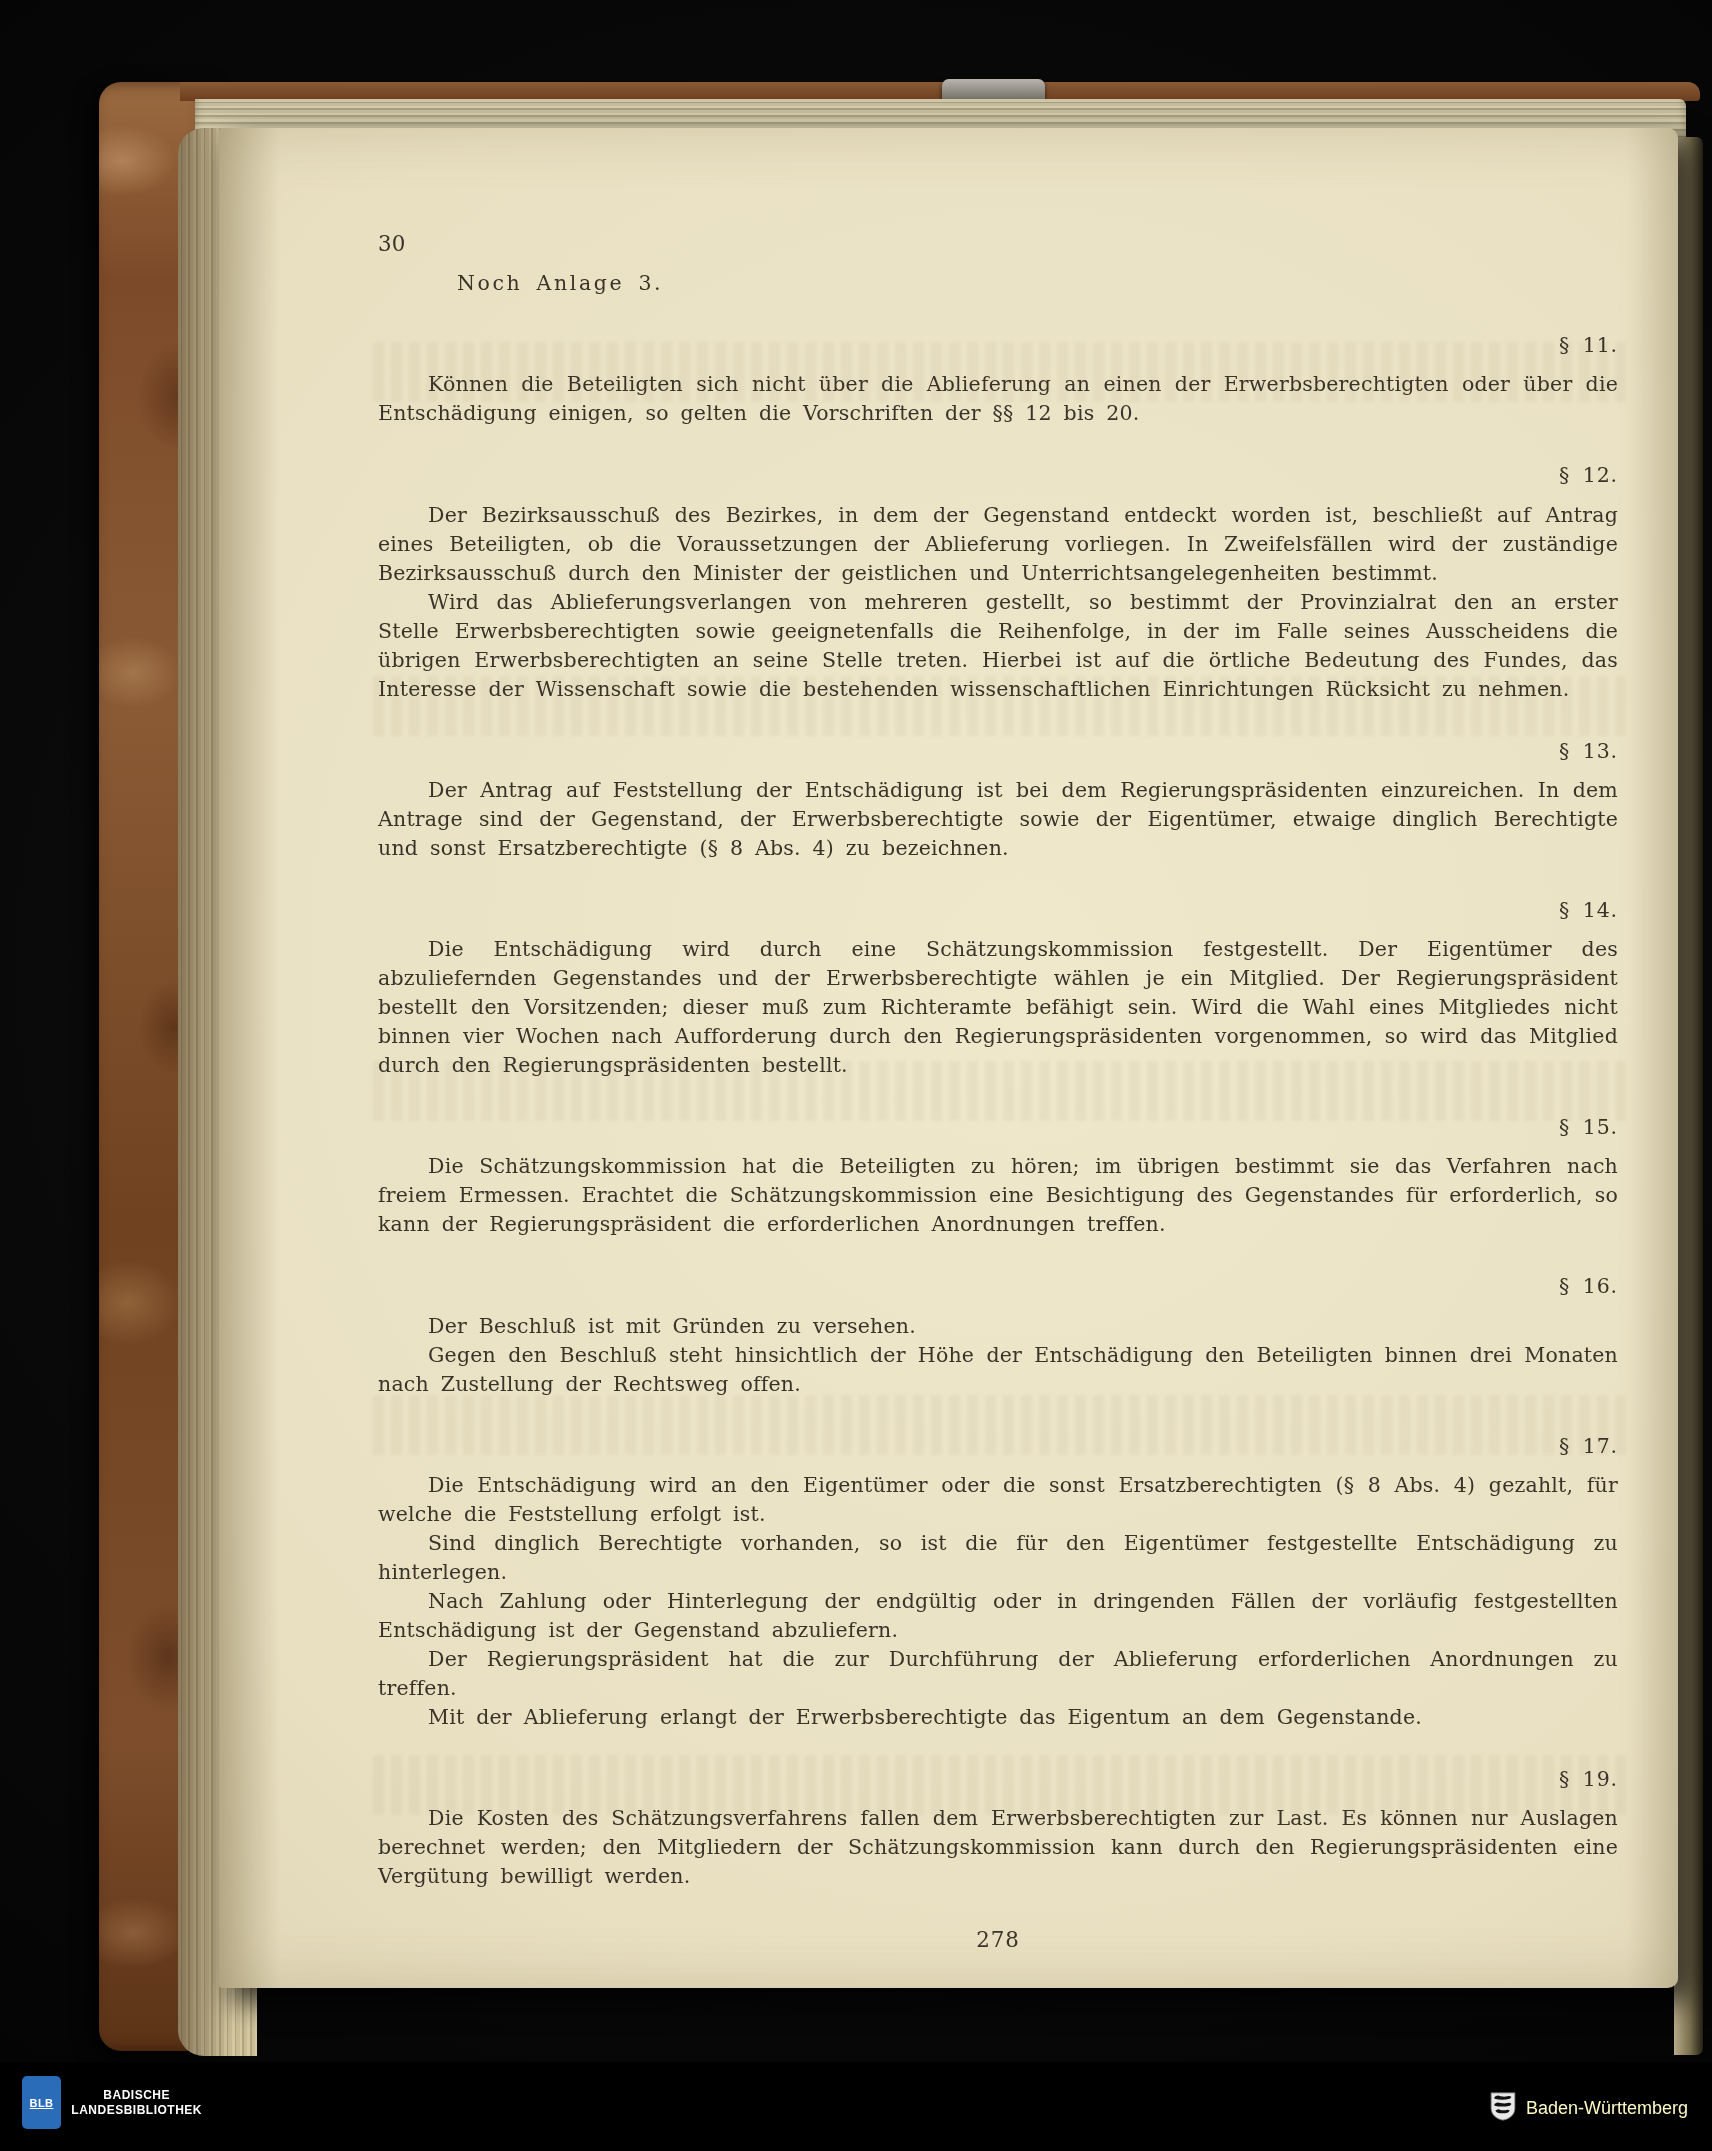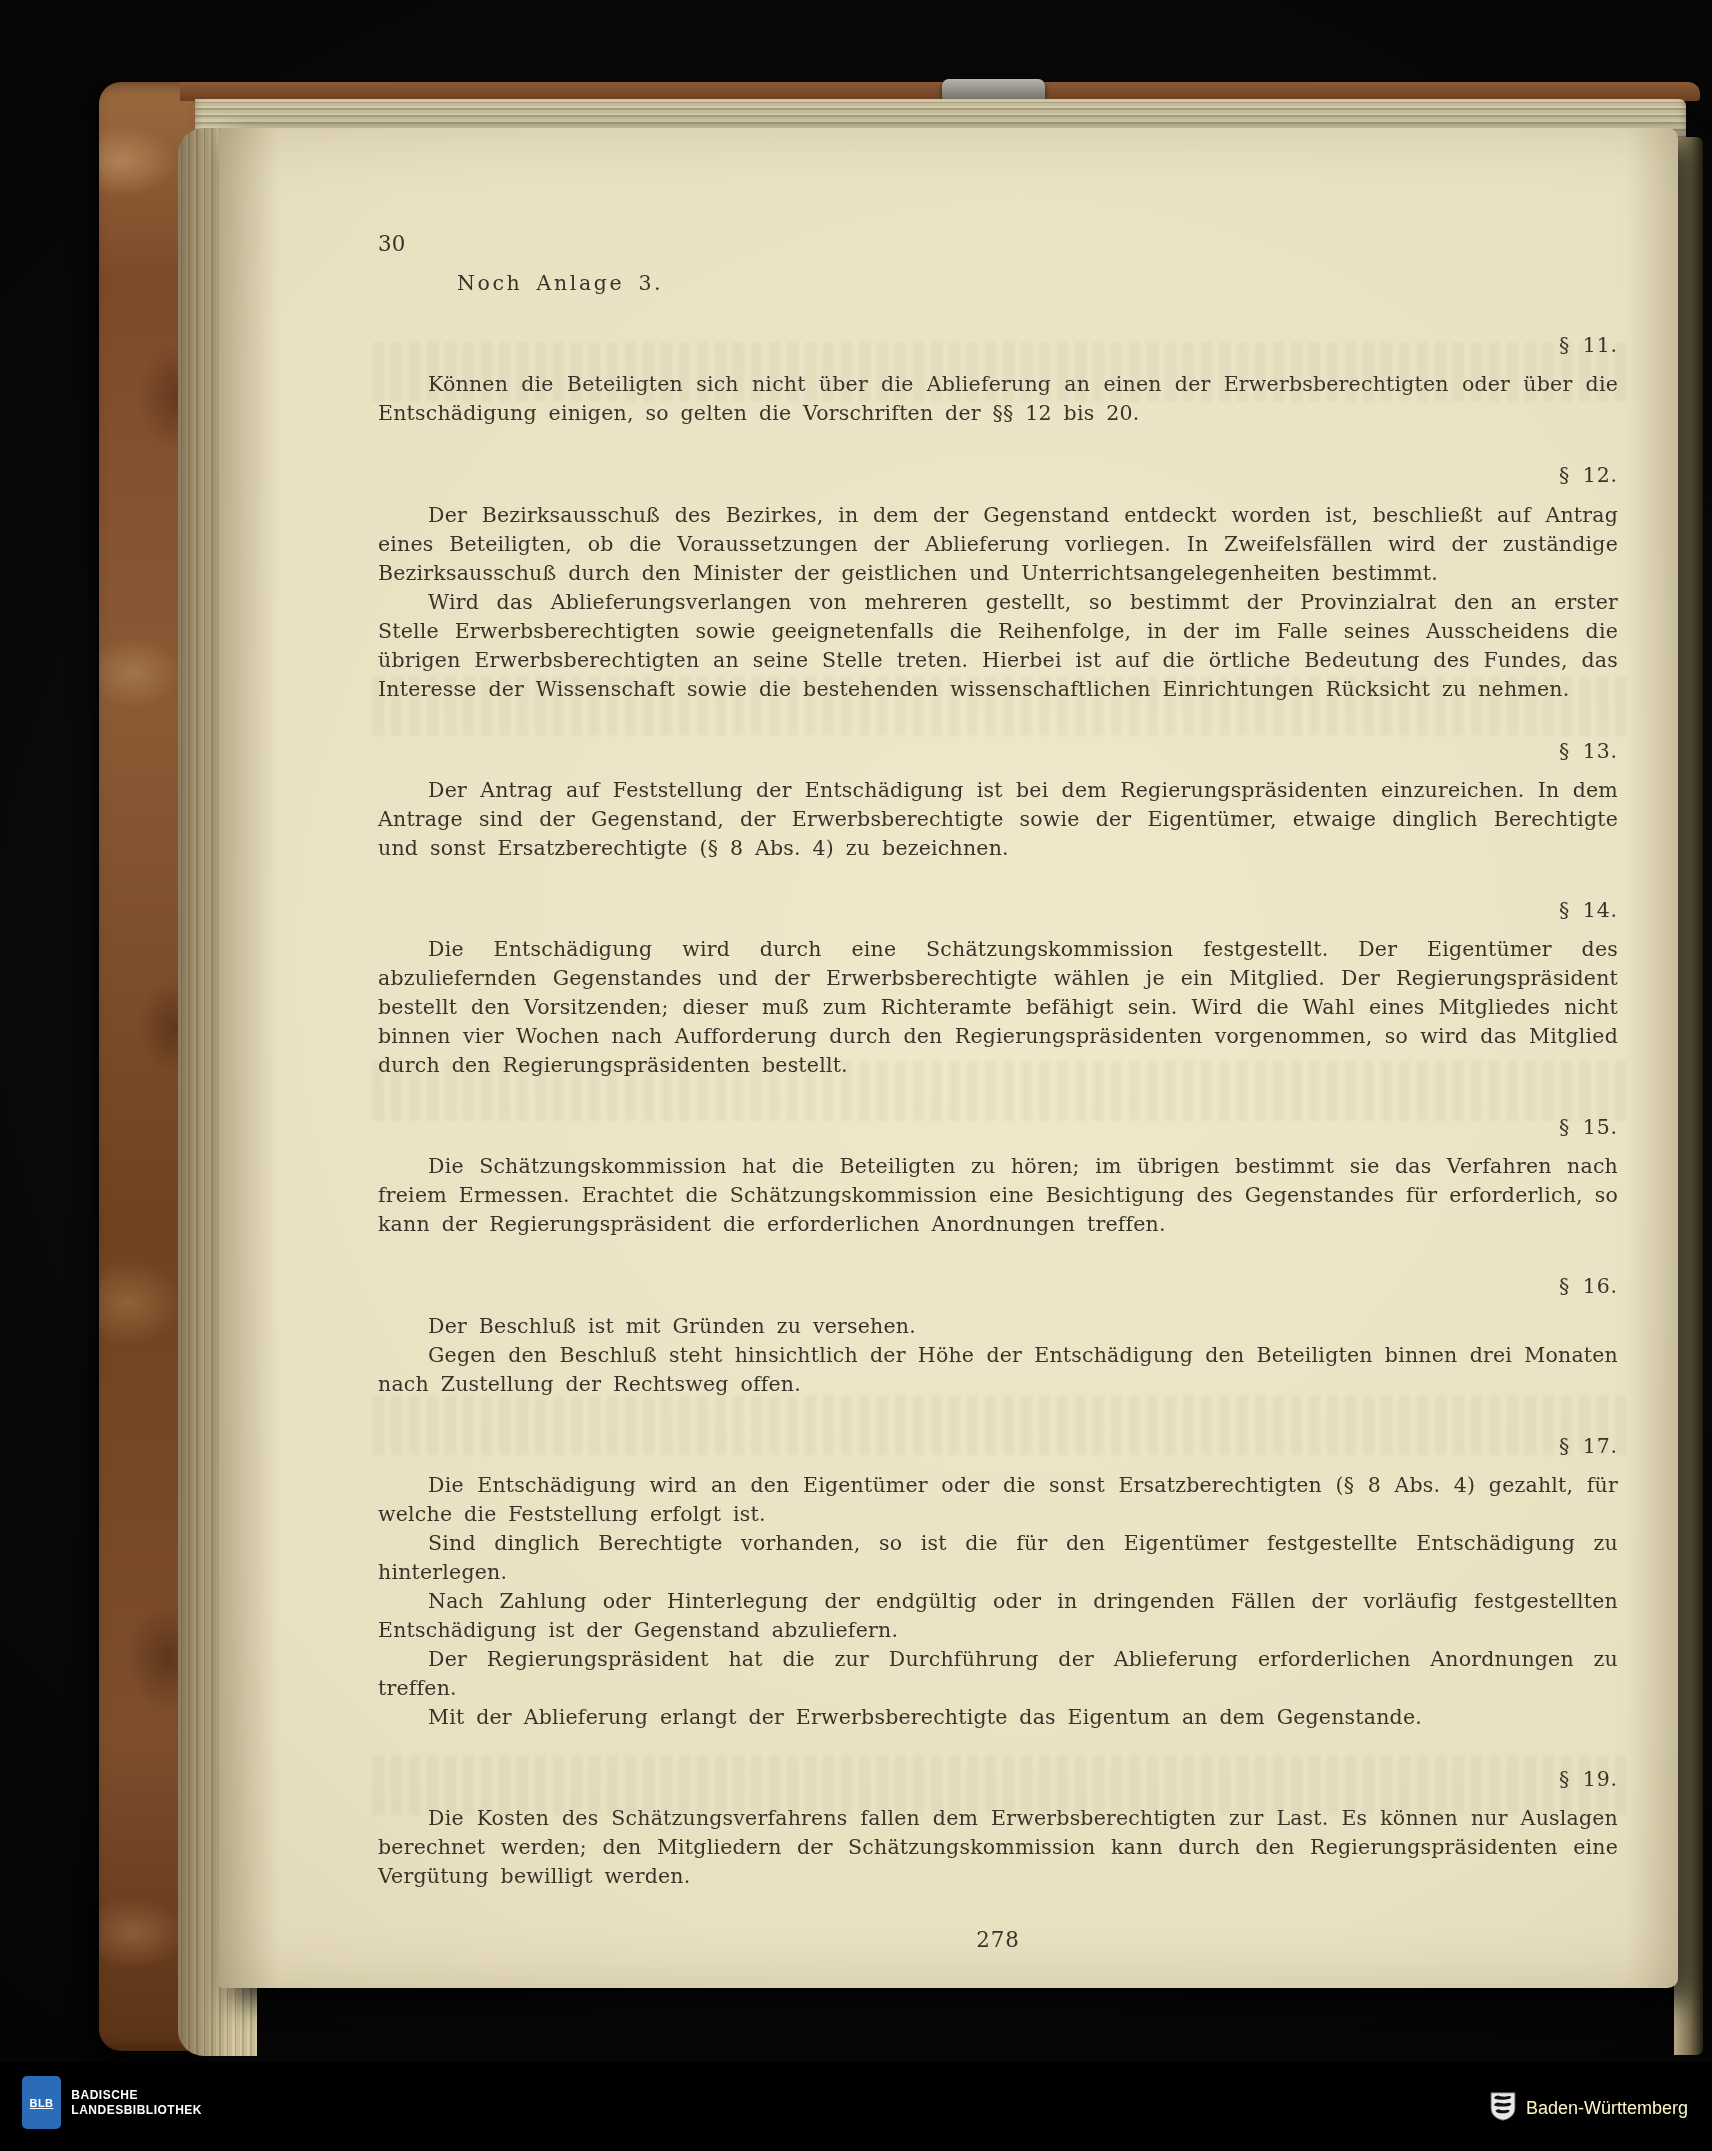--- a/index.html
+++ b/index.html
@@ -93,21 +93,21 @@
   .footer {
     position:absolute; left:0; bottom:0; width:1712px; height:89px;
     background:#000; font-family:"Liberation Sans", sans-serif;
   }
   .blb-logo { position:absolute; left:22px; bottom:22px; display:flex; align-items:center; gap:10.3px; cursor:pointer; }
   .blb-mark {
     width:39px; height:53px; border-radius:5.1px; background:#2b6cb8;
     color:#fff; font-weight:bold; font-size:11px;
     display:flex; align-items:center; justify-content:center; letter-spacing:0.4px;text-decoration:underline;
   }
-  .blb-text { color:#fff; font-weight:bold; font-size:12px; line-height:14.6px; letter-spacing:0.5px; }
+  .blb-text { color:#fff; font-weight:bold; font-size:12px; line-height:14.6px; letter-spacing:0.5px;text-align:center; }
   .bw-logo { position:absolute; right:24px; bottom:27px; display:flex; align-items:center; gap:10.3px; cursor:pointer; }
   .bw-text { color:#fef9c3; font-size:18px; }
 </style>
 </head>
 <body>
 
 <div class="scene">
 
   <div class="spine"></div>
   <div class="top-leather"></div>

